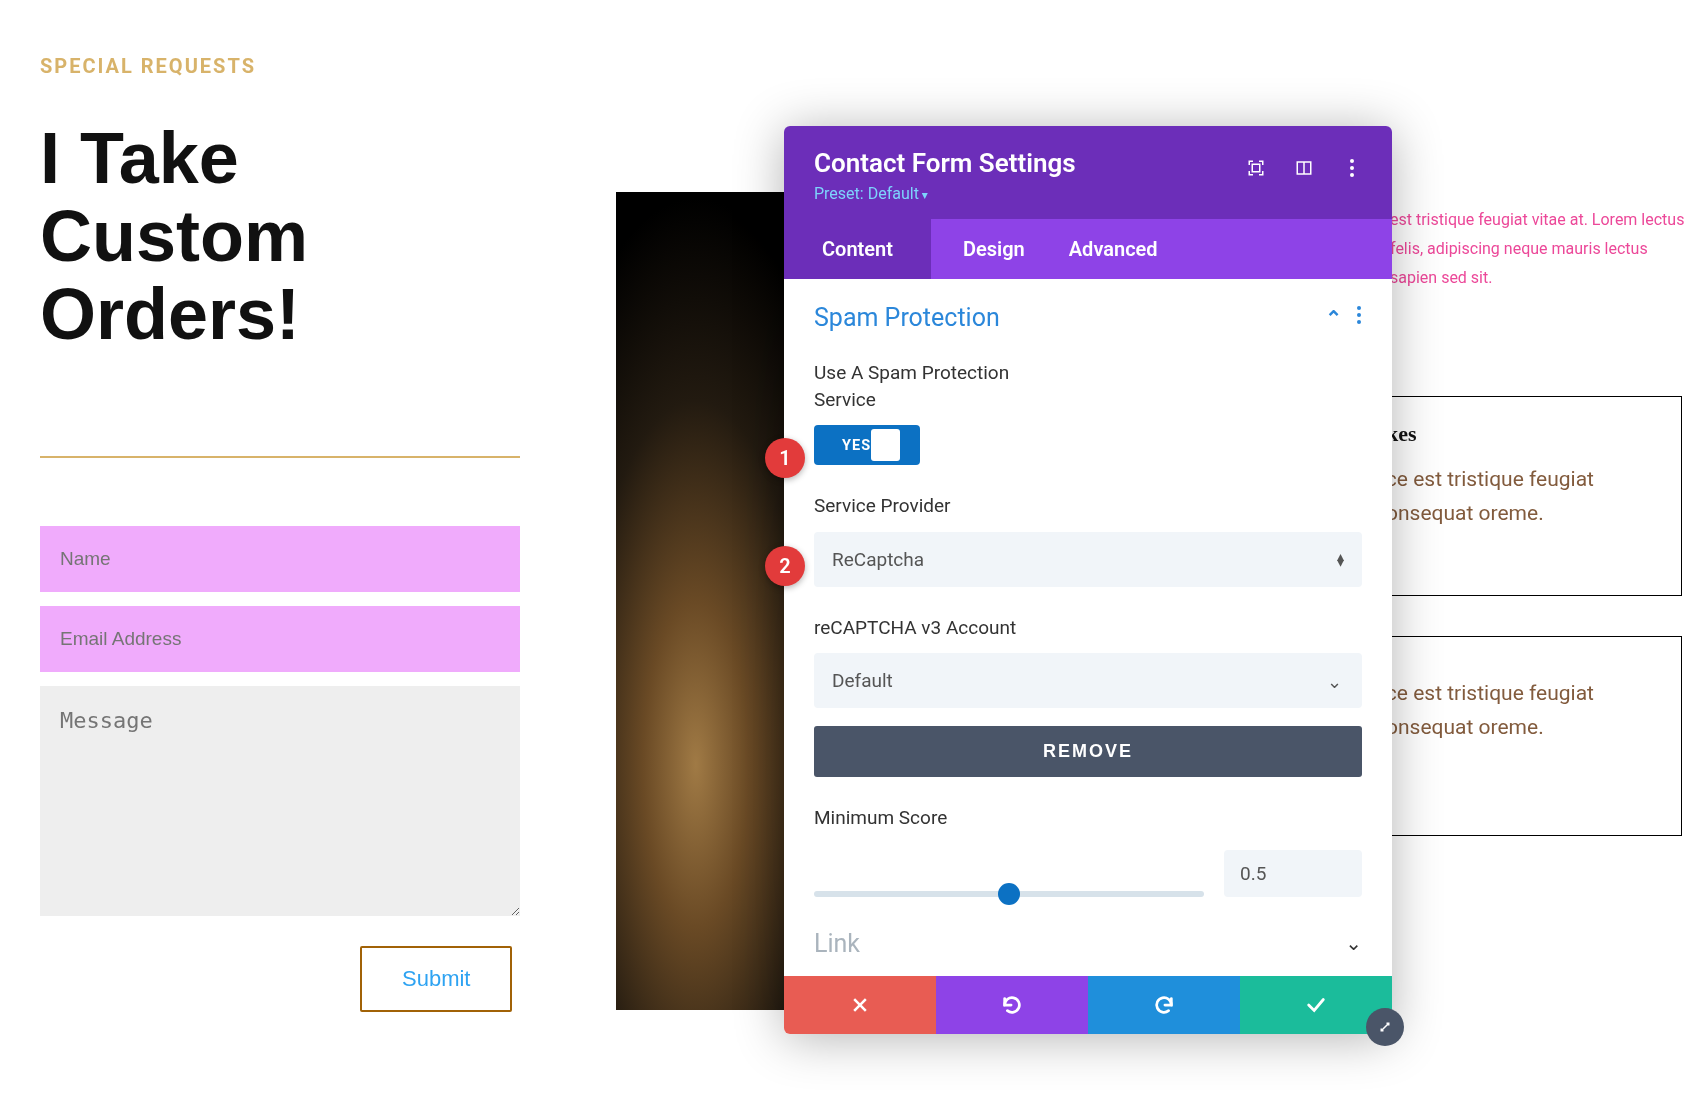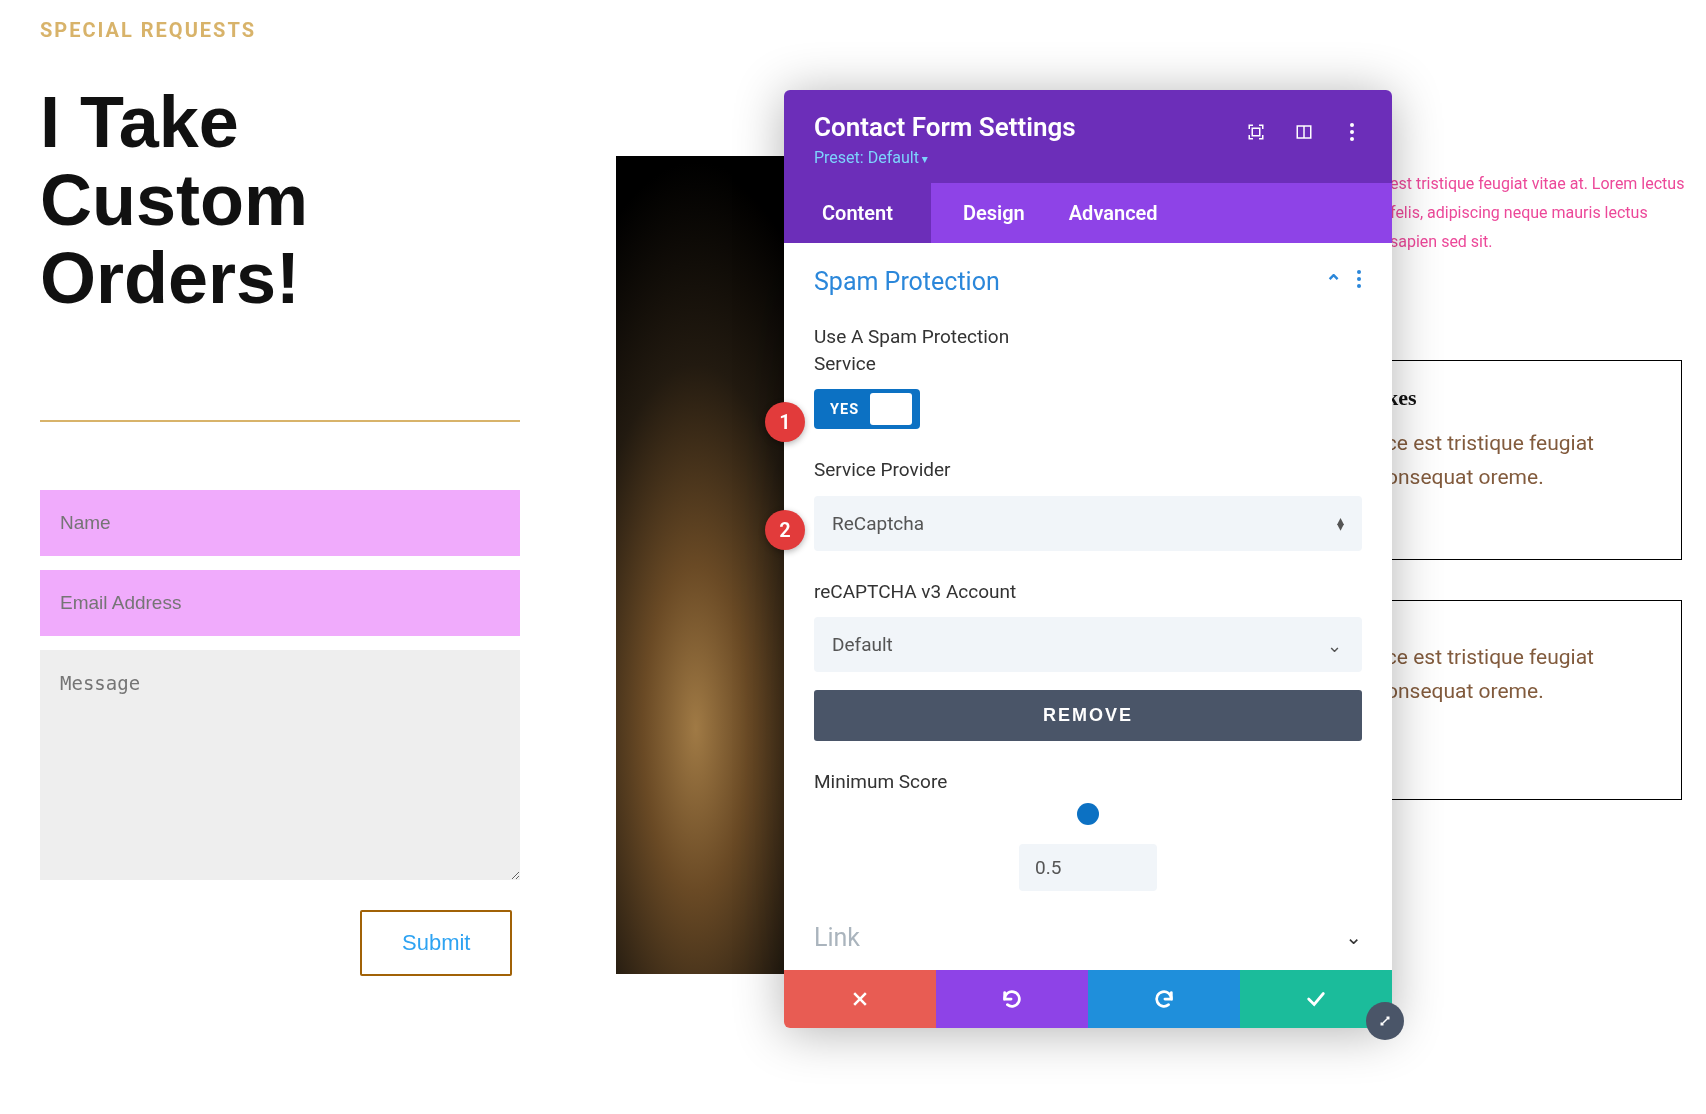--- a/index.html
+++ b/index.html
@@ -8,20 +8,21 @@
     background: #ffffff;
     width: 1706px;
     height: 1114px;
     position: relative;
     overflow: hidden;
   }
   .page {
     width: 1706px;
     height: 840px;
     position: relative;
+    margin-top: 36px;
   }
   
   .eyebrow {
     position: absolute;
     left: 40px;
     top: 18px;
     font-size: 20px;
     font-weight: 700;
     letter-spacing: 2px;
     color: #d8b36a;
@@ -57,21 +58,21 @@
     padding: 22px 20px;
     font-size: 19px;
     color: #666666;
     margin-bottom: 14px;
   }
   .form-textarea {
     width: 100%;
     background: #eeeeee;
     border: none;
     padding: 22px 20px;
-    font-size: 19px;
+    font-size: 22px;
     color: #666666;
     height: 230px;
     resize: both;
   }
   .submit-btn {
     position: absolute;
     left: 360px;
     top: 910px;
     padding: 18px 40px;
     border: 2px solid #a16207;
@@ -217,21 +218,21 @@
     line-height: 1.4;
   }
   .toggle {
     display: inline-flex;
     margin-top: 12px;
     background: #0c71c3;
     border-radius: 4px;
     width: 106px;
     height: 40px;
     align-items: center;
-    padding: 8px;
+    padding: 20px;
     cursor: pointer;
   }
   .toggle-label {
     color: #ffffff;
     font-weight: 700;
     font-size: 14.5px;
     letter-spacing: 1px;
     margin-left: 8px;
     flex: 1;
   }
@@ -267,24 +268,23 @@
     font-size: 18px;
     font-weight: 700;
     letter-spacing: 2px;
     margin-top: 18px;
     border-radius: 3px;
     cursor:pointer;
   }
 
   .slider-row {
     display: flex;
-    align-items: center;
-    gap: 30px;
+    align-items: flex-end;
+    gap: 20px;
     margin-top: 18px;
-    flex-direction: column;
   }
   .slider-track {
     position: relative;
     flex: 1;
     height: 6px;
     background: #d7e2ea;
     border-radius: 3px;
   }
   .slider-thumb {
     position: absolute;

